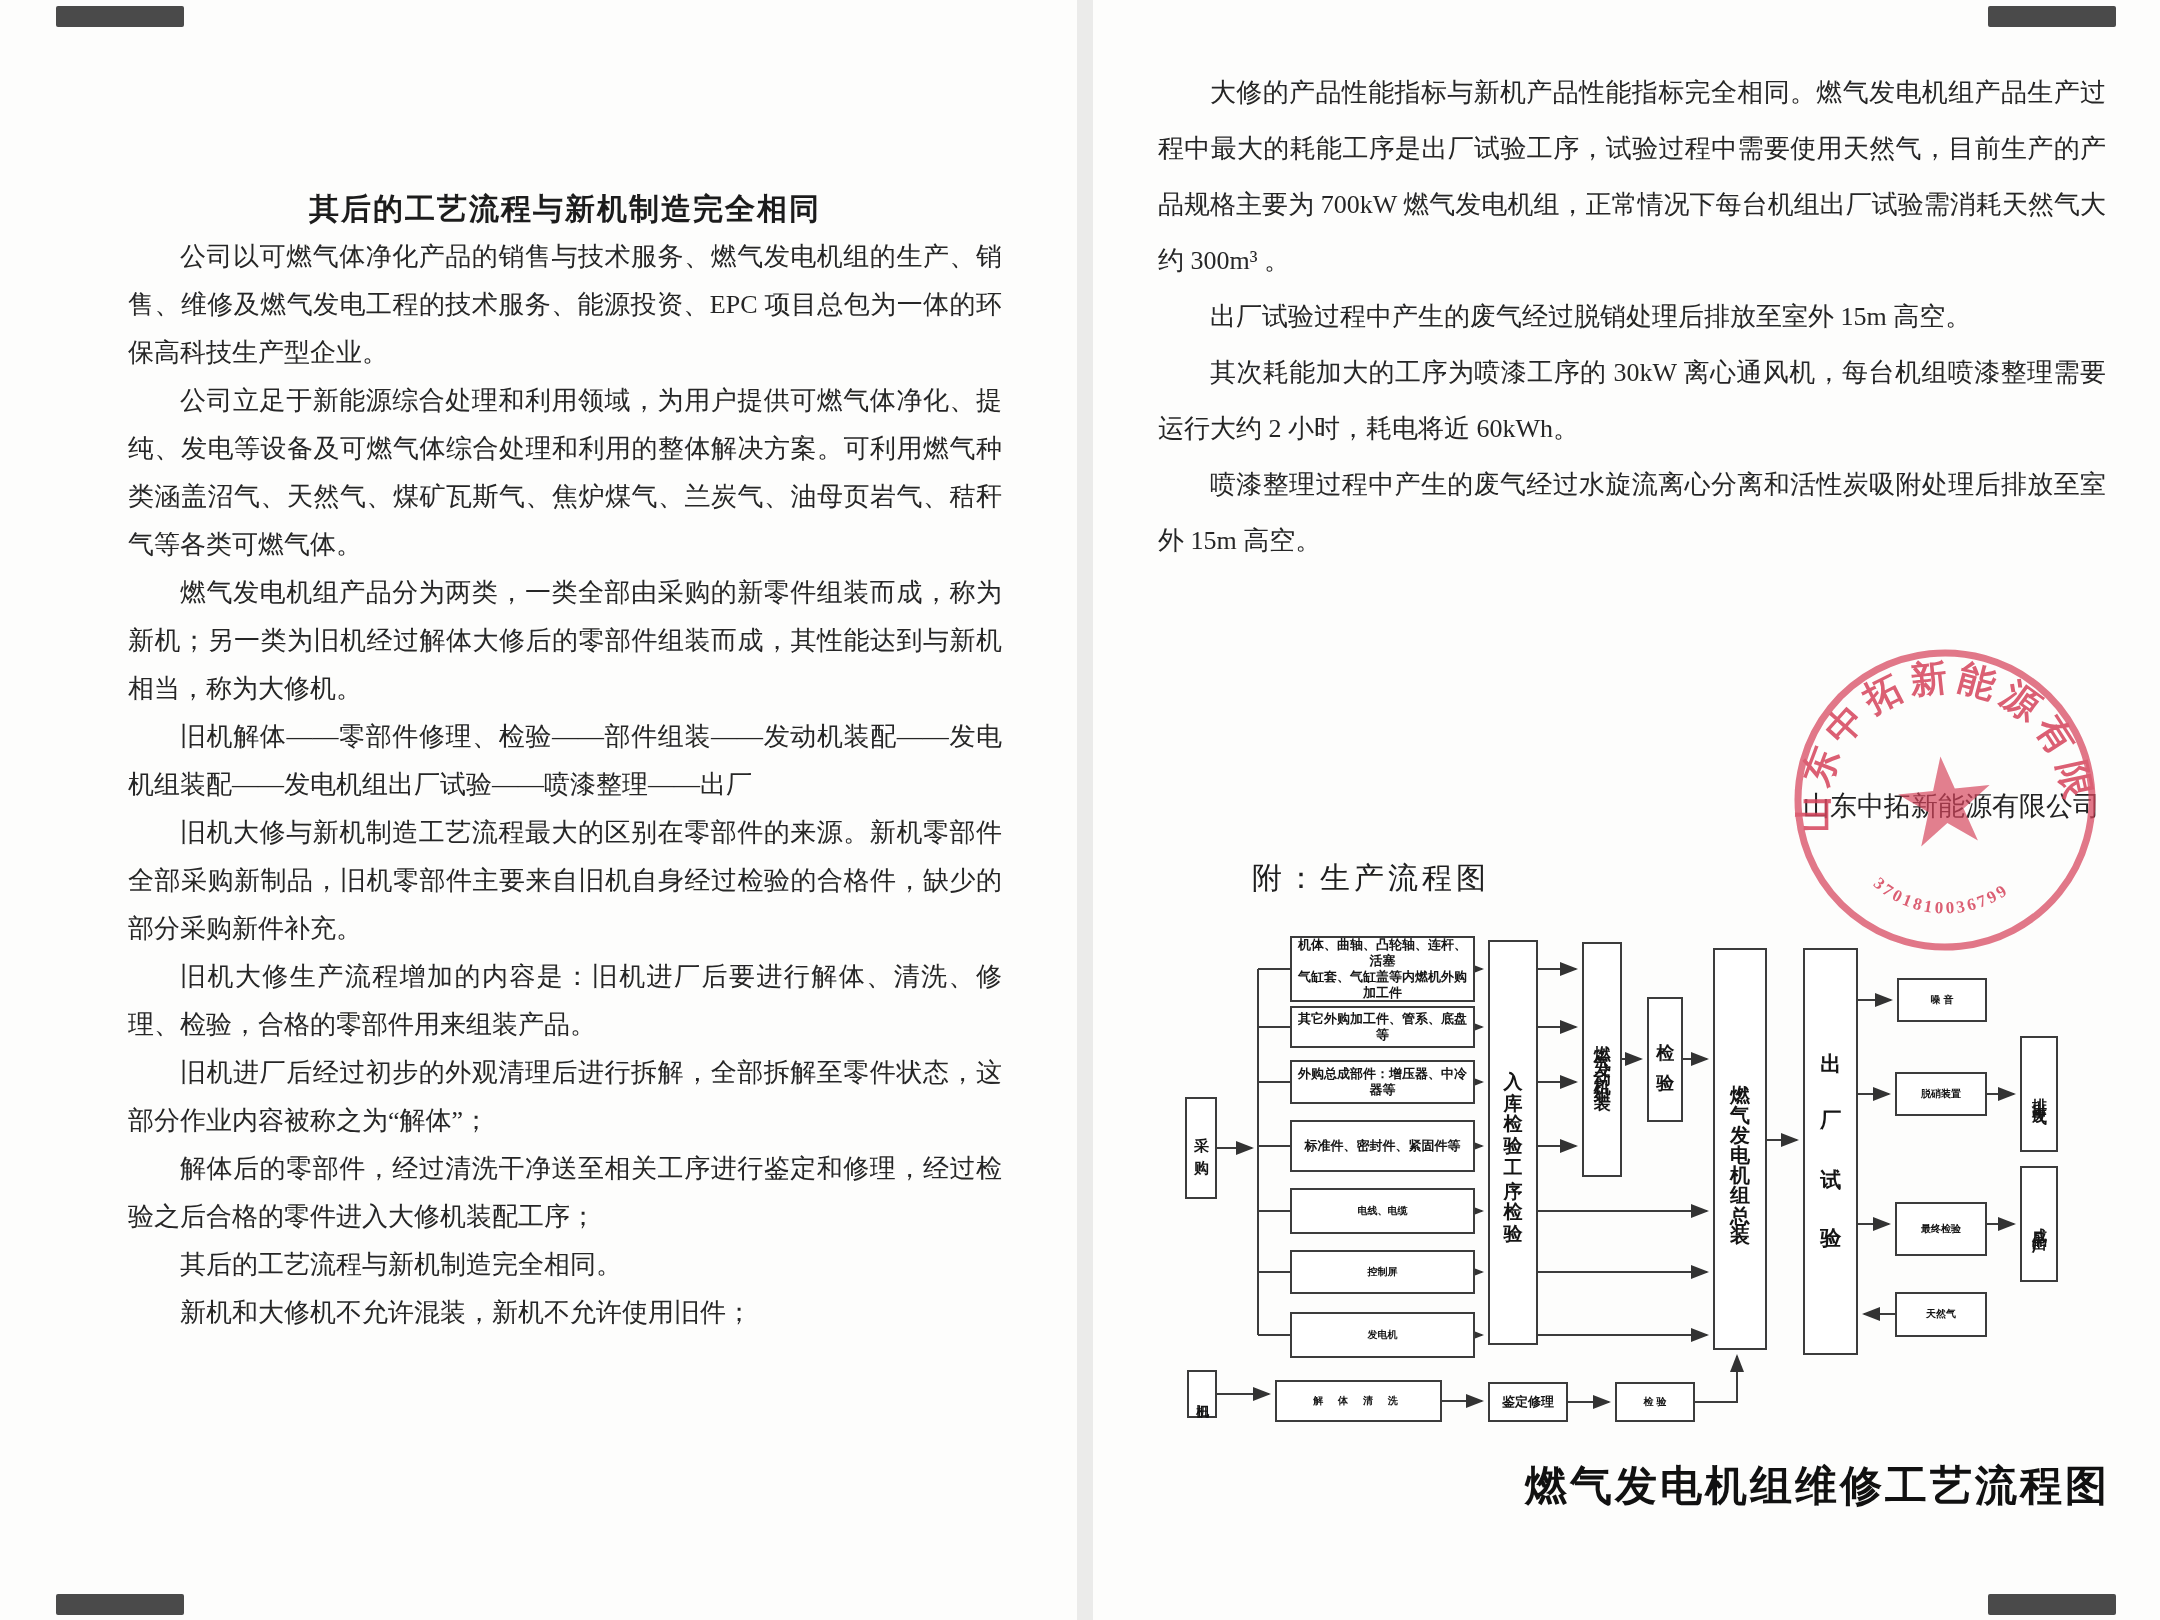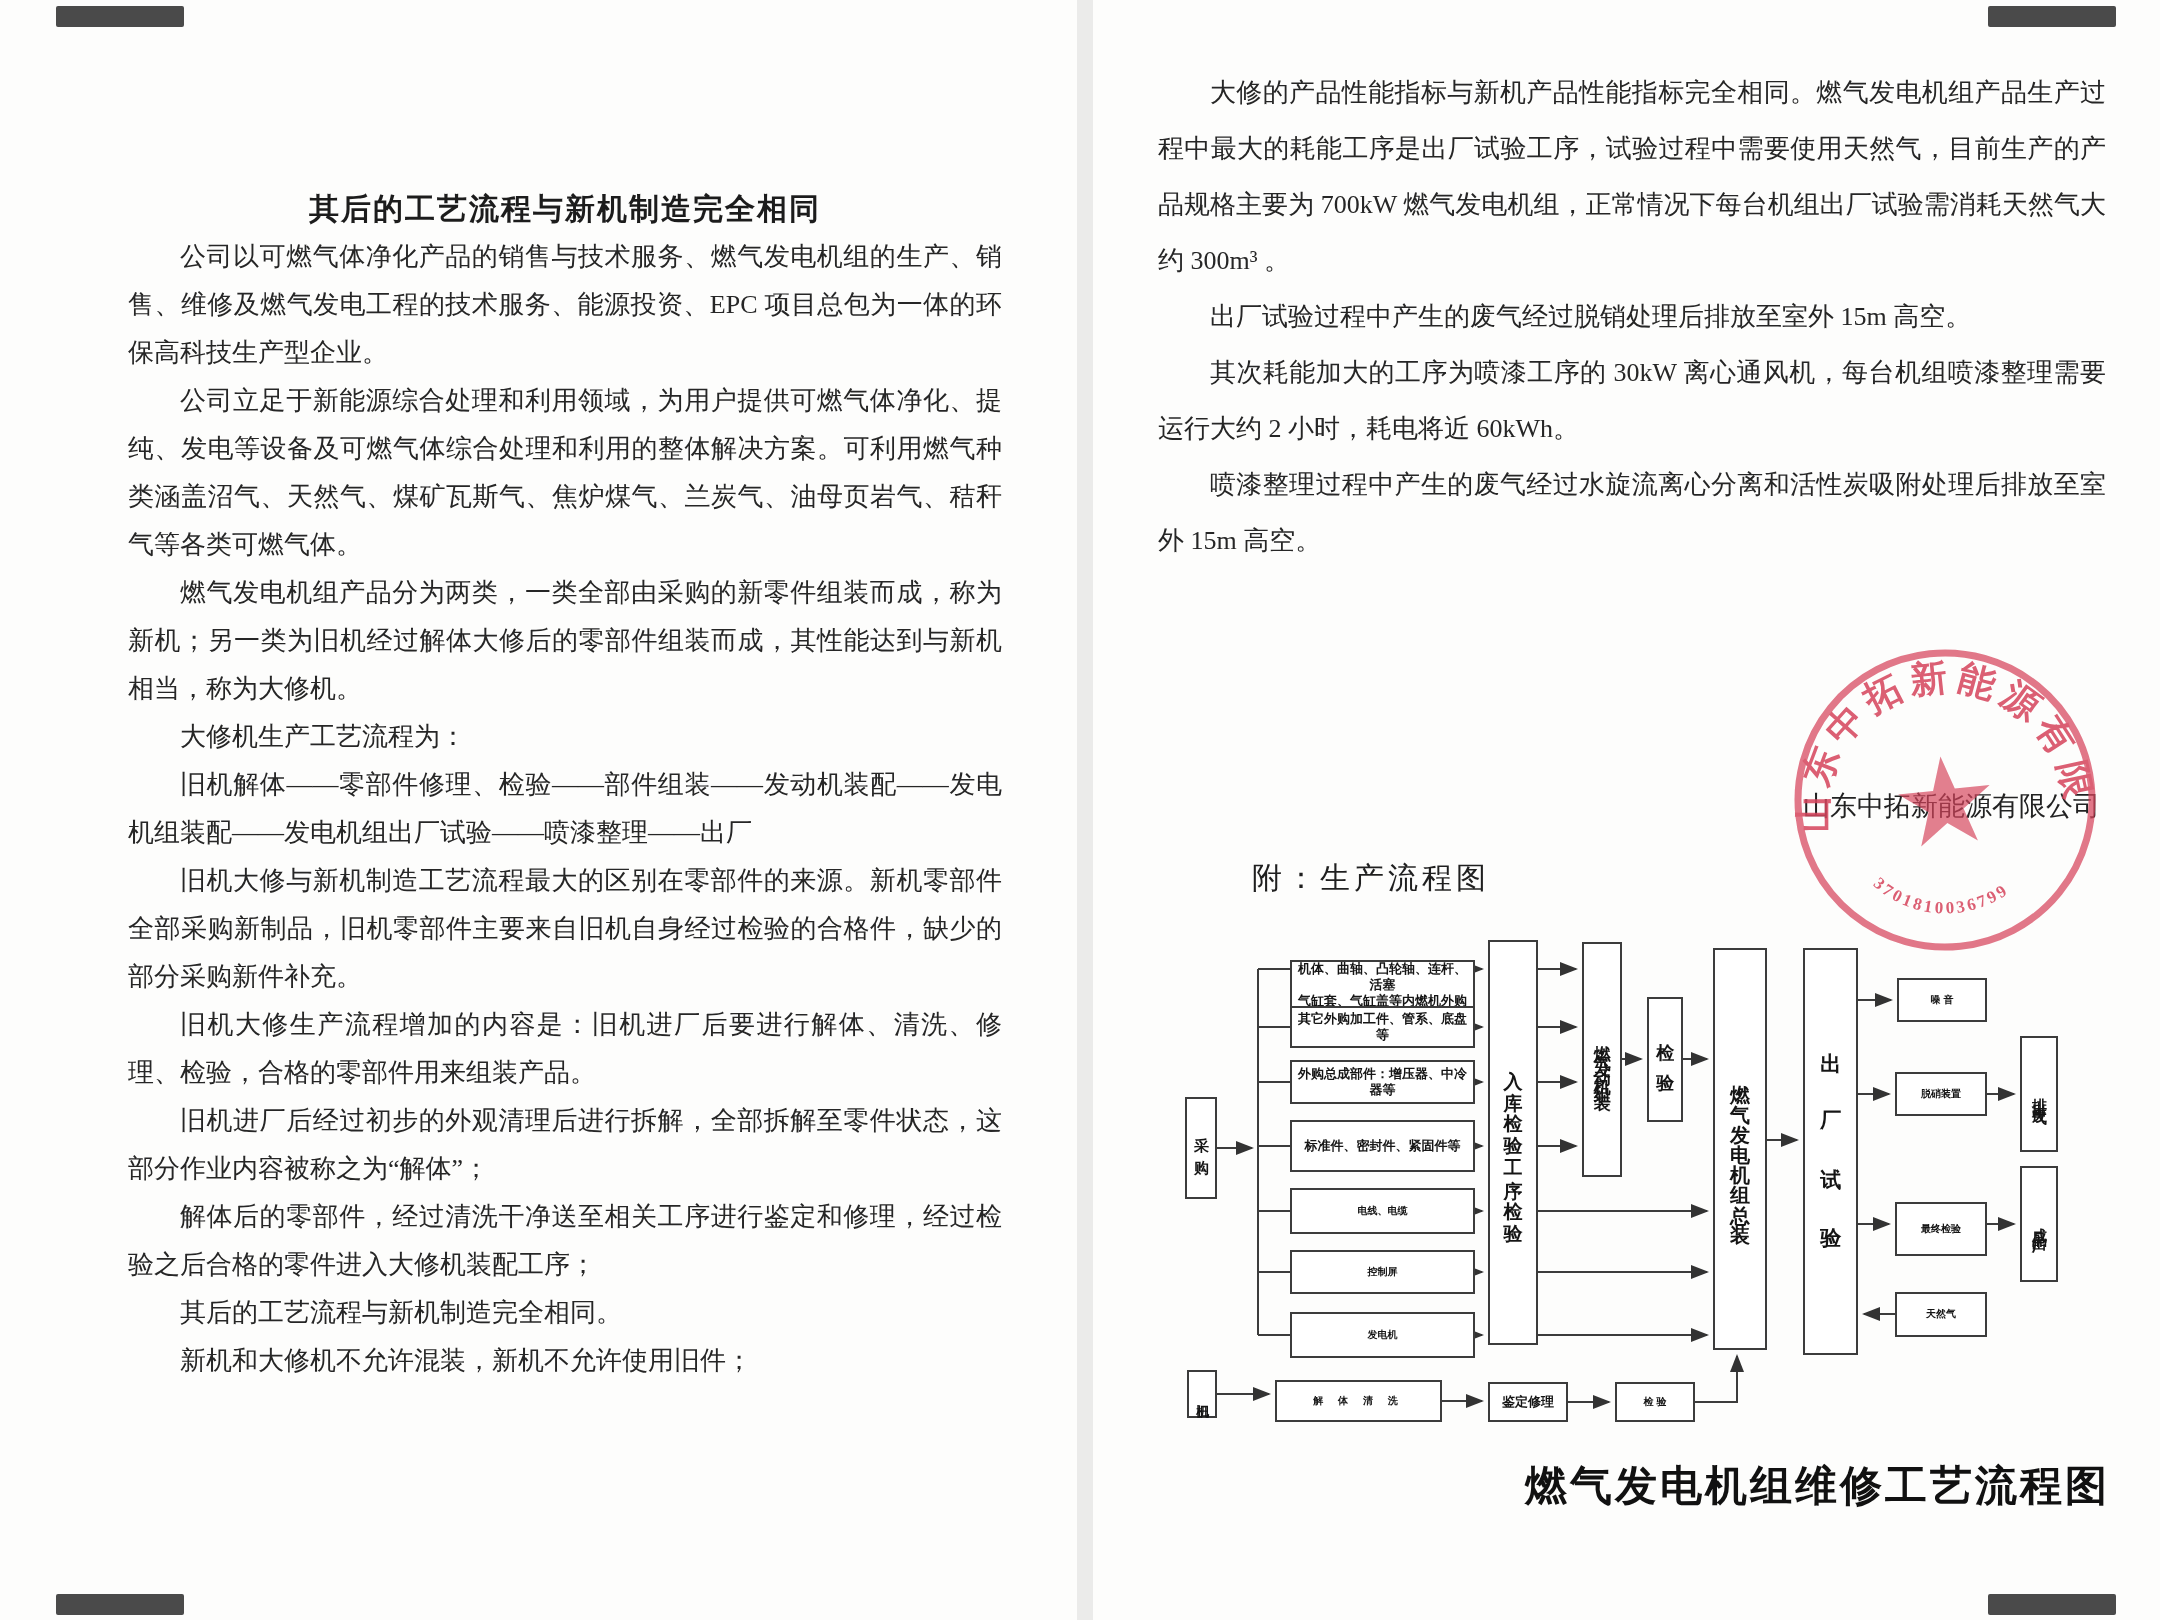--- a/index.html
+++ b/index.html
@@ -27,21 +27,21 @@
   
   .flow{position:absolute;left:1180px;top:920px;width:930px;height:520px;}
   .flow svg.flow-lines{position:absolute;left:0;top:0;}
   .fbox{
     position:absolute;border:2px solid #3c3c3c;background:#fff;
     display:flex;align-items:center;justify-content:center;
     font-family:"Liberation Sans","DejaVu Sans",sans-serif;
     font-weight:bold;font-size:10px;color:#151515;text-align:center;line-height:1.25;
     box-sizing:border-box;padding:1px;
   }
-  .small2{flex-direction:column;font-size:13px;margin-top:24px;}
+  .small2{flex-direction:column;font-size:13px;}
   .vbox{writing-mode:vertical-rl;text-orientation:upright;}
   .flow-caption{position:absolute;left:1180px;top:1458px;width:930px;text-align:right;
     font-size:42px;font-weight:bold;color:#111;letter-spacing:3px;
     font-family:"Liberation Sans","DejaVu Sans",sans-serif;}
 </style>
 </head>
 <body>
 
 <div id="canvas">
 
@@ -49,21 +49,20 @@
   <div class="corner" style="left:1988px;top:6px"></div>
   <div class="corner" style="left:56px;top:1594px"></div>
   <div class="corner" style="left:1988px;top:1594px"></div>
   <div class="gutter"></div>
 
   <div class="page-left">
     <div class="doc-title">其后的工艺流程与新机制造完全相同</div>
     <p>公司以可燃气体净化产品的销售与技术服务、燃气发电机组的生产、销售、维修及燃气发电工程的技术服务、能源投资、EPC 项目总包为一体的环保高科技生产型企业。</p>
     <p>公司立足于新能源综合处理和利用领域，为用户提供可燃气体净化、提纯、发电等设备及可燃气体综合处理和利用的整体解决方案。可利用燃气种类涵盖沼气、天然气、煤矿瓦斯气、焦炉煤气、兰炭气、油母页岩气、秸秆气等各类可燃气体。</p>
     <p>燃气发电机组产品分为两类，一类全部由采购的新零件组装而成，称为新机；另一类为旧机经过解体大修后的零部件组装而成，其性能达到与新机相当，称为大修机。</p>
-    <p>大修机生产工艺流程为：</p>
     <p>旧机解体——零部件修理、检验——部件组装——发动机装配——发电机组装配——发电机组出厂试验——喷漆整理——出厂</p>
     <p>旧机大修与新机制造工艺流程最大的区别在零部件的来源。新机零部件全部采购新制品，旧机零部件主要来自旧机自身经过检验的合格件，缺少的部分采购新件补充。</p>
     <p>旧机大修生产流程增加的内容是：旧机进厂后要进行解体、清洗、修理、检验，合格的零部件用来组装产品。</p>
     <p>旧机进厂后经过初步的外观清理后进行拆解，全部拆解至零件状态，这部分作业内容被称之为“解体”；</p>
     <p>解体后的零部件，经过清洗干净送至相关工序进行鉴定和修理，经过检验之后合格的零件进入大修机装配工序；</p>
     <p>其后的工艺流程与新机制造完全相同。</p>
     <p>新机和大修机不允许混装，新机不允许使用旧件；</p>
   </div>
 
   <div class="page-right">

